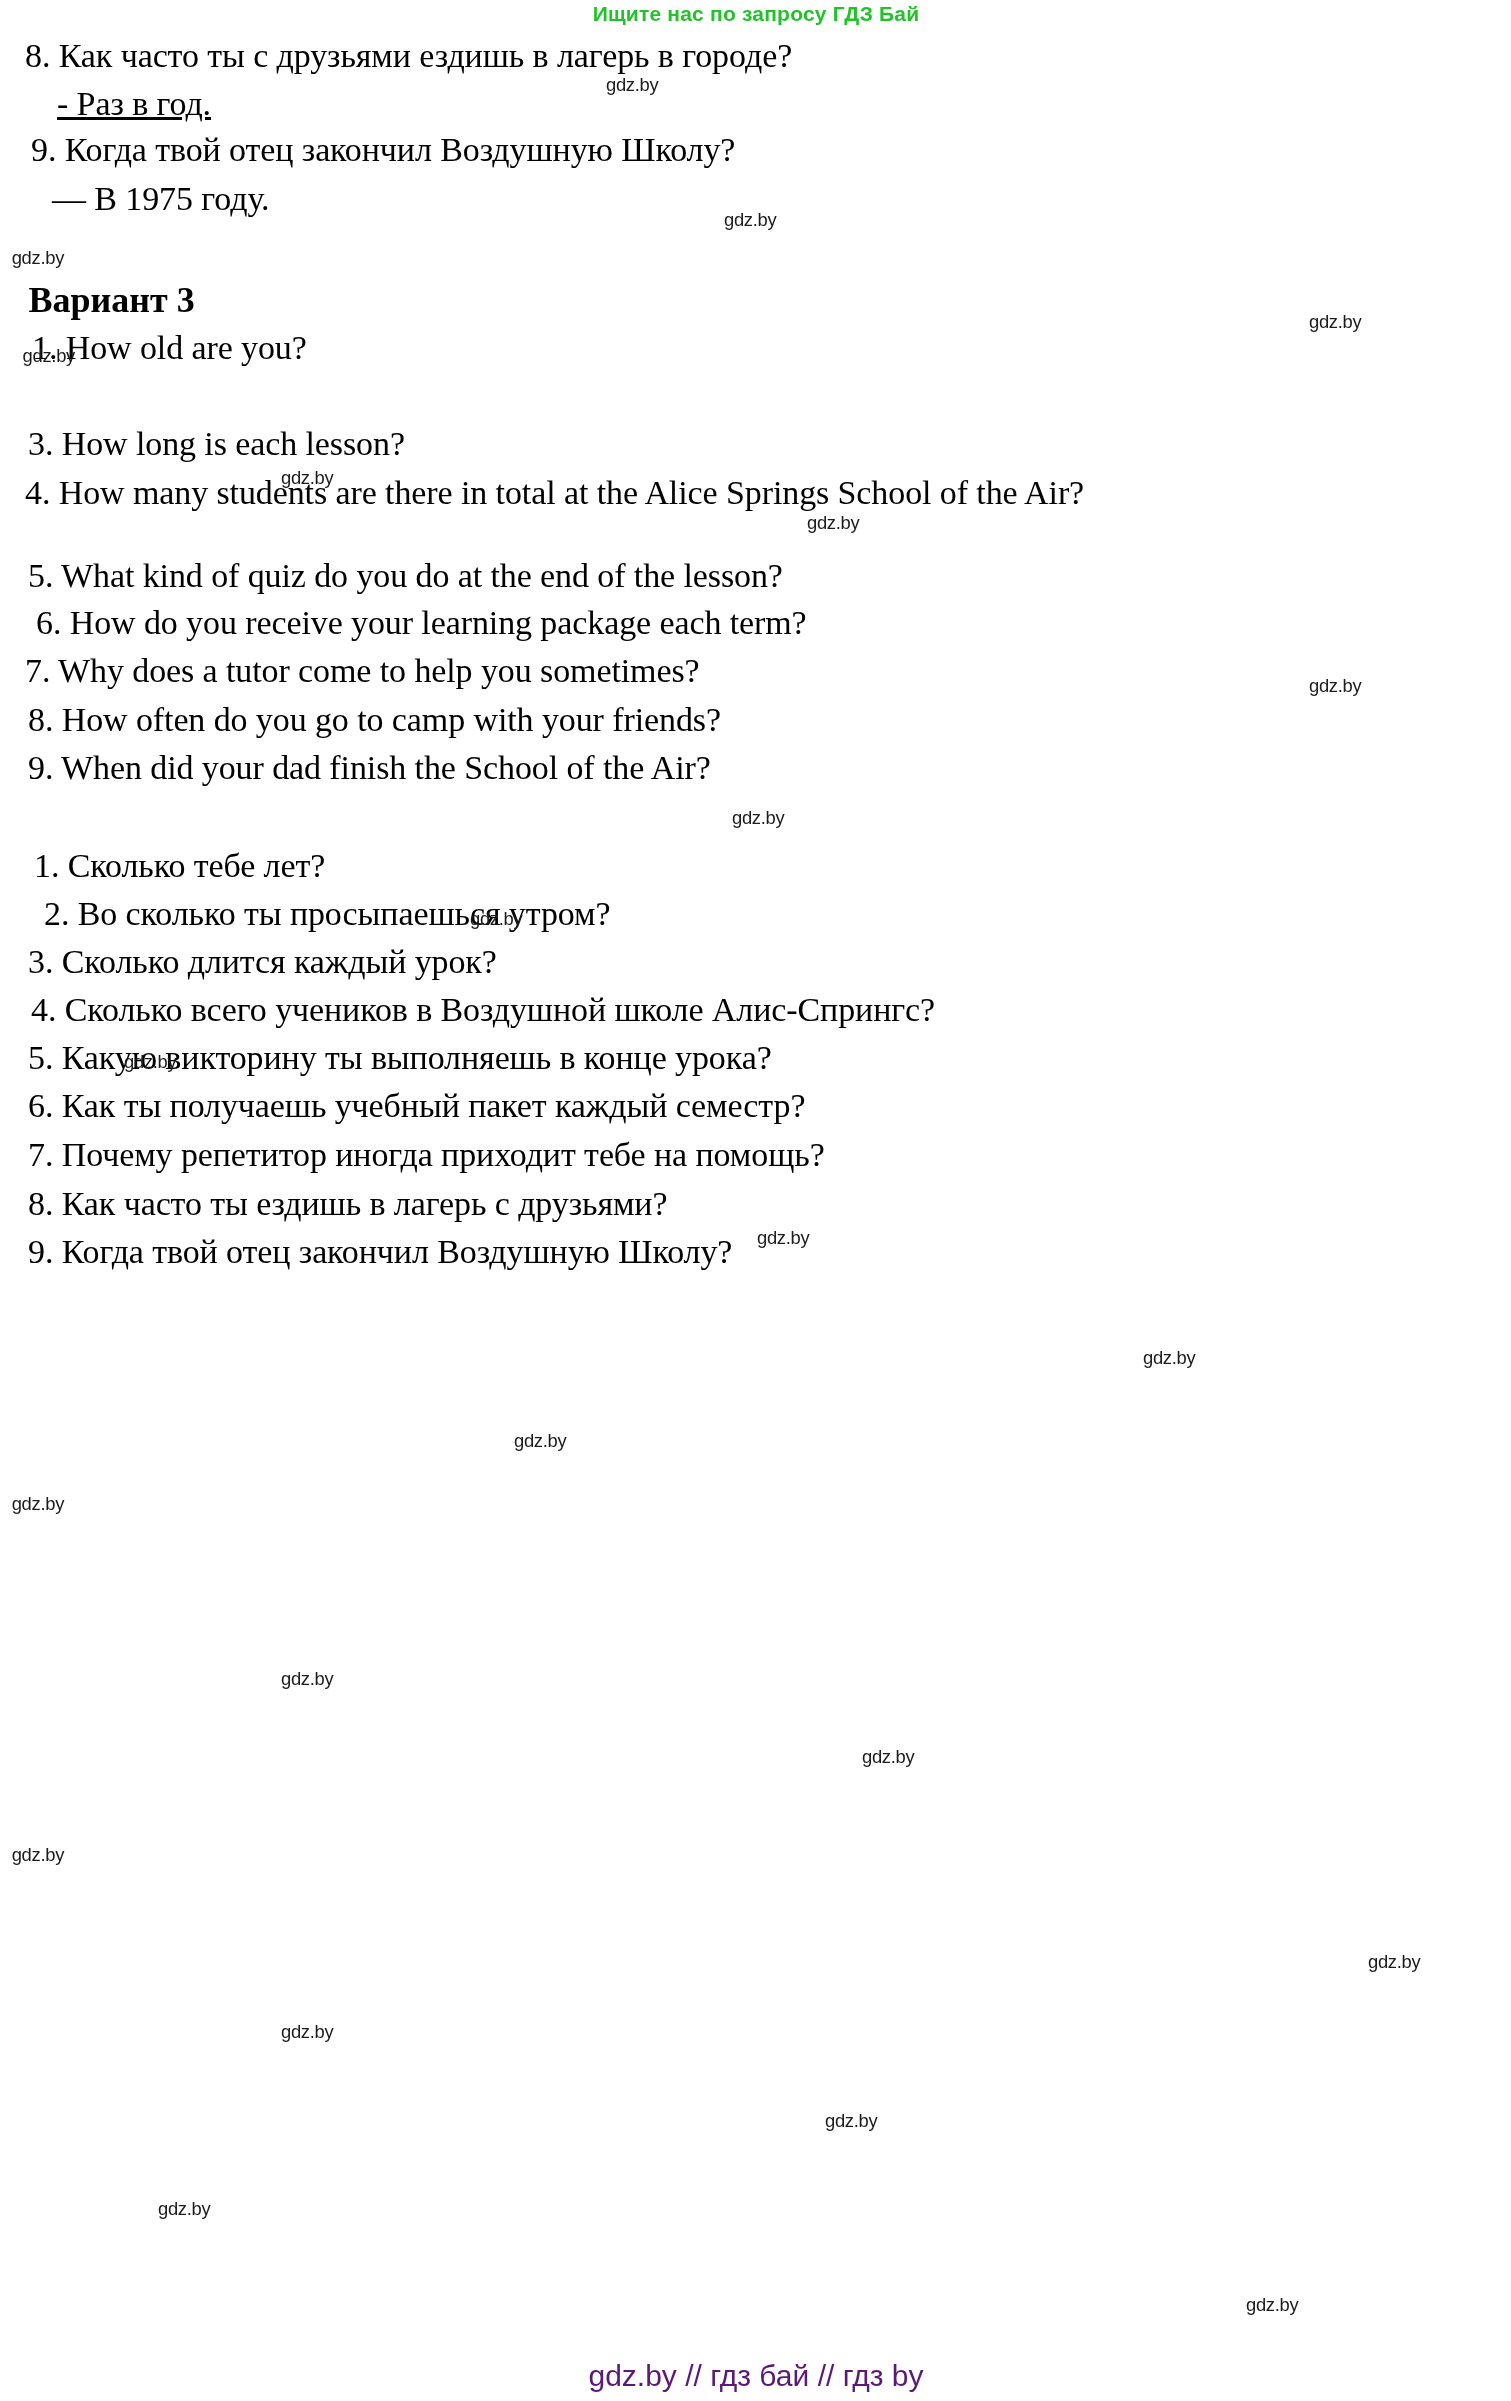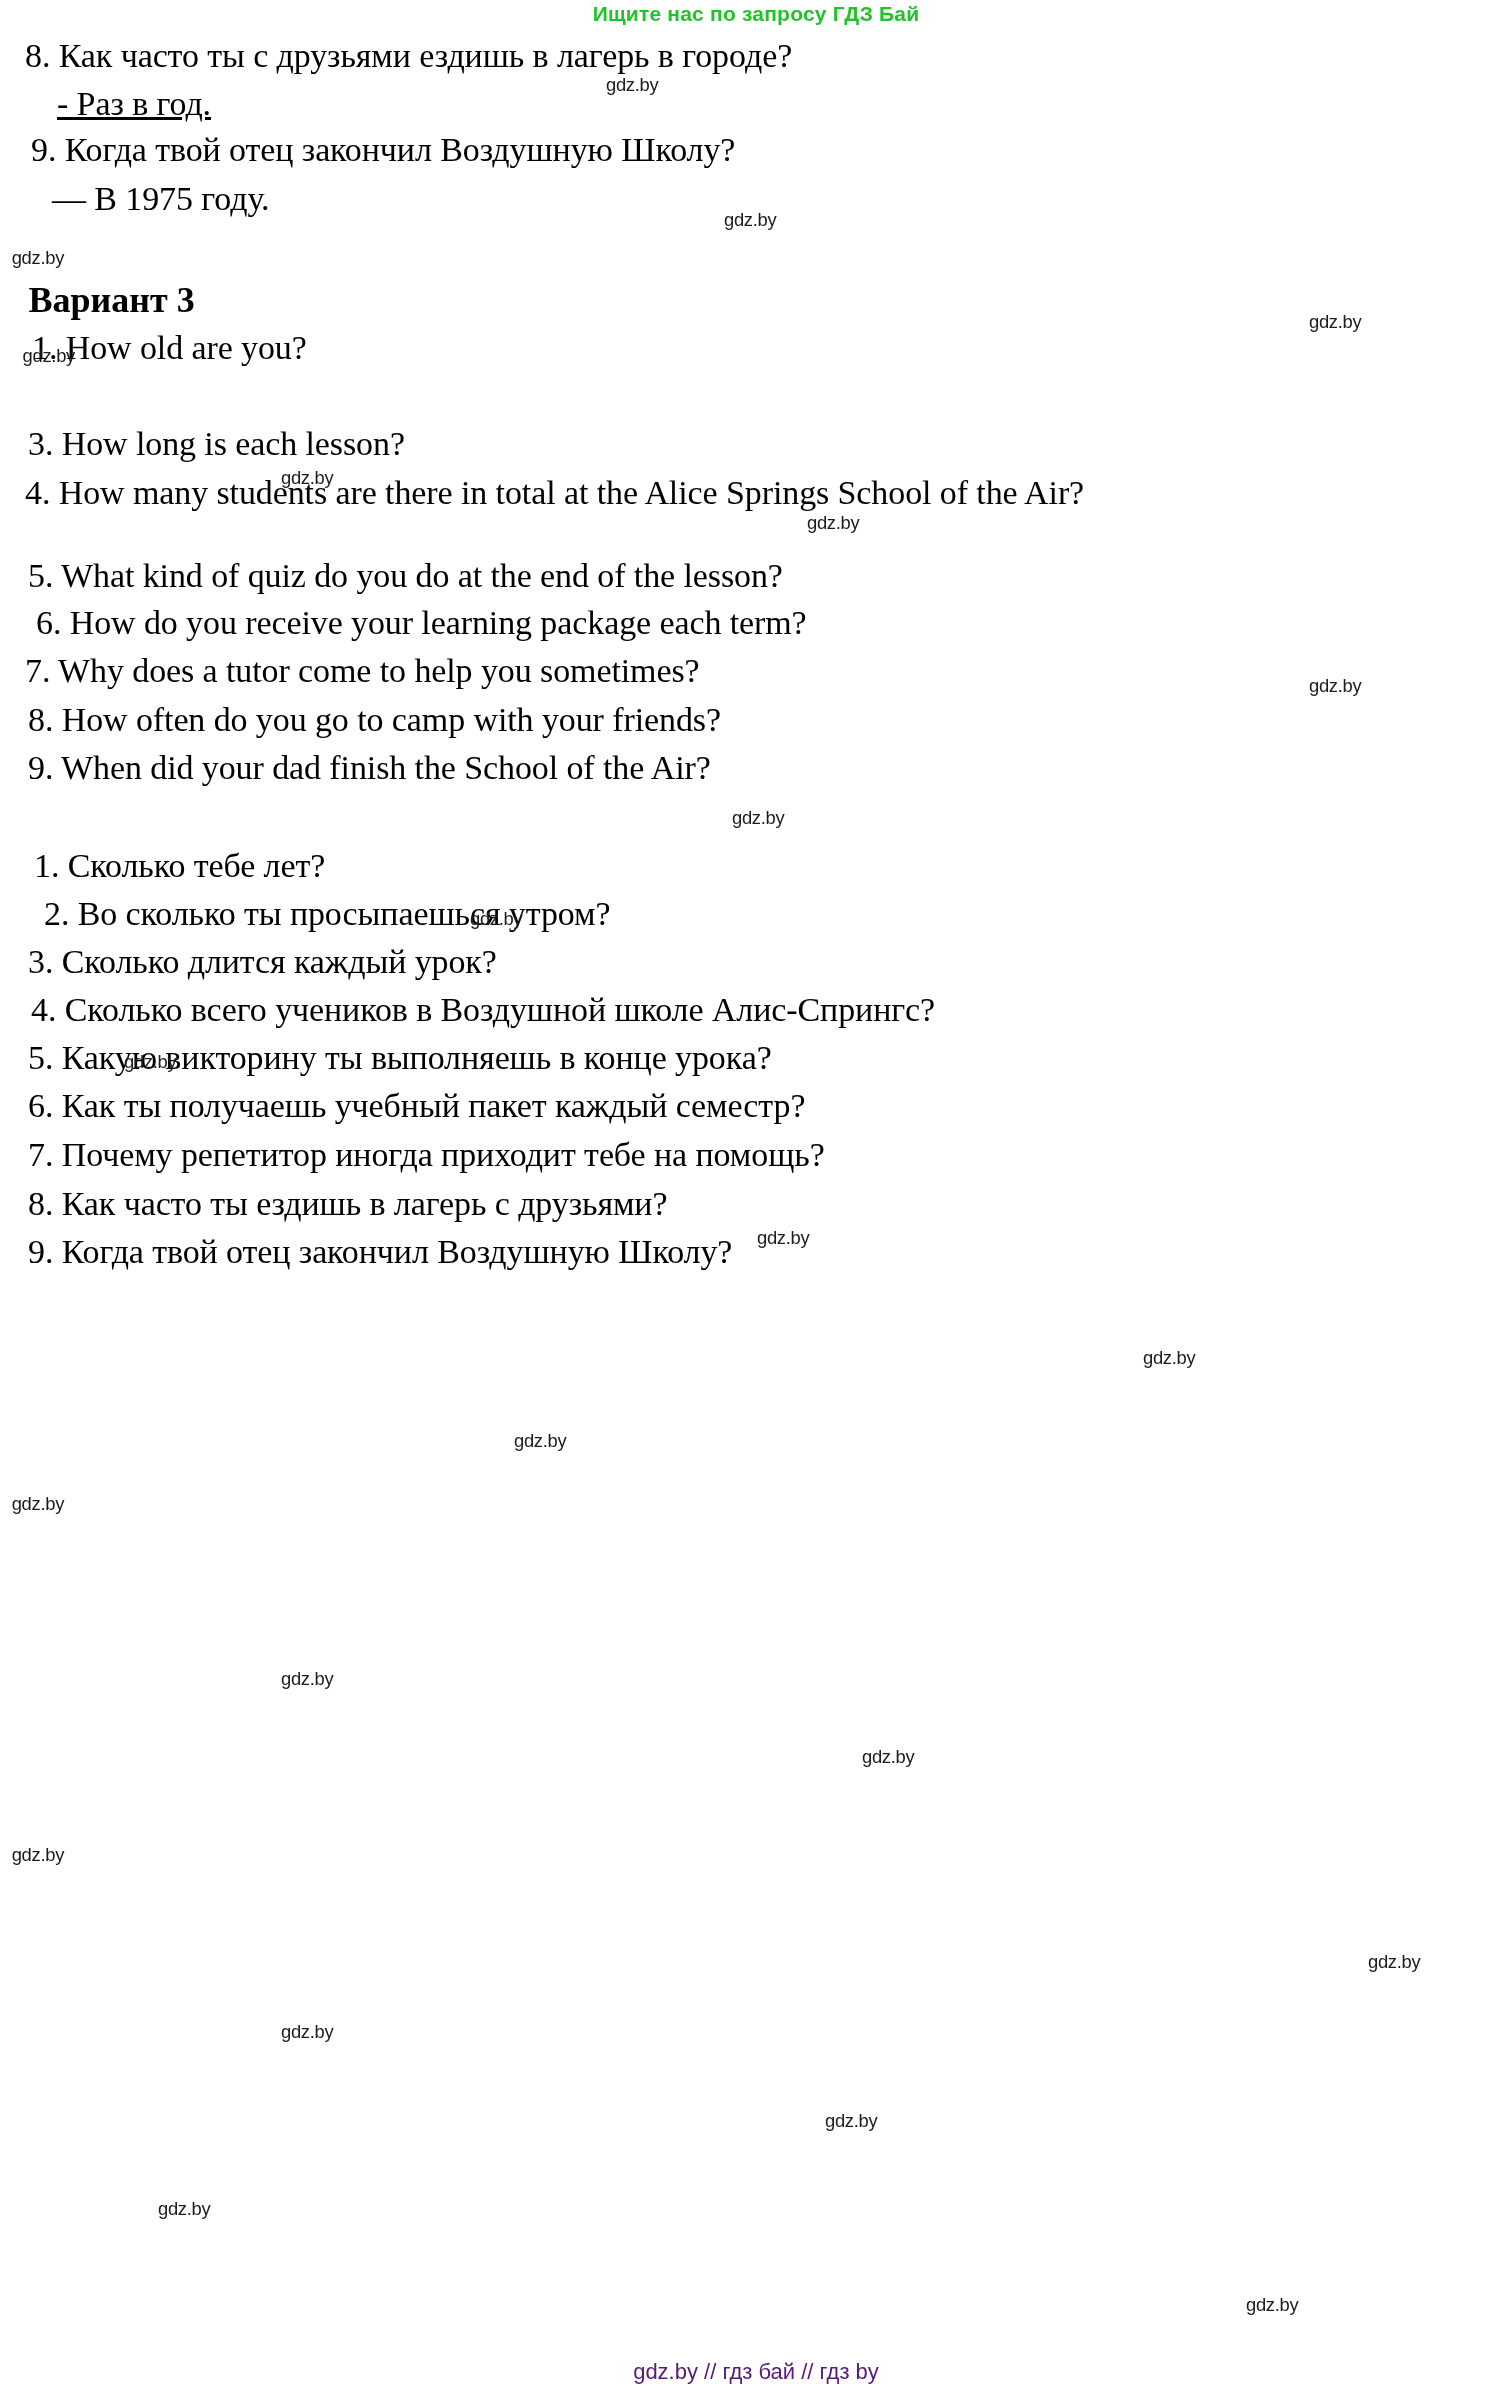--- a/index.html
+++ b/index.html
@@ -68,21 +68,21 @@
     white-space: nowrap;
   }
 
   
   .footer-link {
     position: absolute;
     left: 0;
     width: 1512px;
     text-align: center;
     font-family: "Liberation Sans", "DejaVu Sans", sans-serif;
-    font-size: 22px;
+    font-size: 30px;
     color: #5b1a78;
     white-space: nowrap;
   }
 </style>
 </head>
 <body>
 
 <div id="page">
 
   <div class="promo-header" style="color: rgb(34, 195, 42);">Ищите нас по запросу ГДЗ Бай</div>

